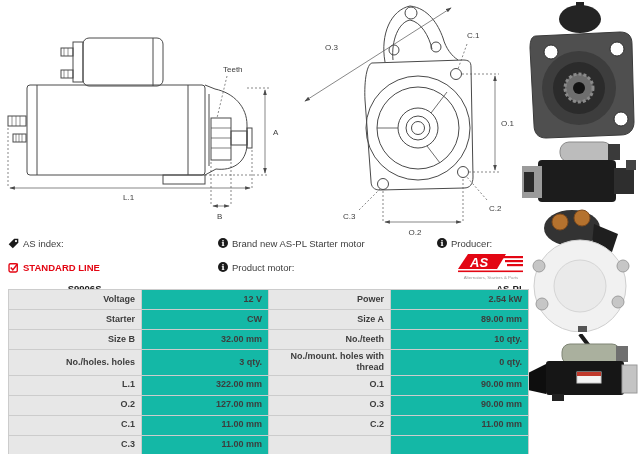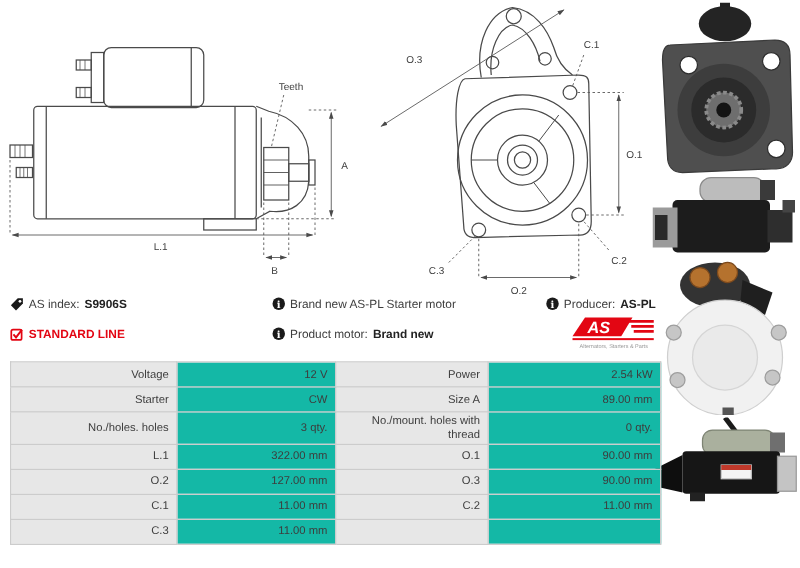--- a/index.html
+++ b/index.html
@@ -12,28 +12,28 @@
   #side-view{left:5px;top:28px;}
   #front-view{left:295px;top:0px;}
 
   
   .photos{position:absolute;left:522px;top:0;width:118px;height:454px;}
   .photo{position:absolute;left:0;width:118px;}
 
   
   .hdr{position:absolute;left:8px;top:236px;width:520px;height:52px;}
   .hitem{position:absolute;display:flex;align-items:flex-start;gap:4px;font-size:9.5px;color:#3d3d3d;white-space:nowrap;}
-  .hitem b{color:#222;}
+  .hitem b{color:#222;margin-top:45px;}
   .std{color:#e30613;font-weight:bold;}
   .info-i{width:10px;height:10px;border-radius:50%;background:#1a1a1a;color:#fff;
           font-size:8px;font-weight:bold;display:inline-flex;align-items:center;justify-content:center;
           font-family:"DejaVu Serif",serif;flex:0 0 auto;line-height:1;}
 
   
-  table.spec{position:absolute;left:8px;top:289px;width:520px;border-collapse:collapse;table-layout:fixed;}
+  table.spec{position:absolute;left:8px;top:289px;width:520px;border-collapse:collapse;table-layout:fixed;font-weight:bold;}
   table.spec td{border:1px solid #cccccc;font-size:9px;color:#3d3d3d;text-align:right;
                 padding:1px 6px;height:17px;vertical-align:middle;background:#14b8a6;line-height:1.25;}
   table.spec td.lbl{background:#e7e7e7;}
 </style>
 </head>
 <body>
 
 <div class="stage">
 
   <svg id="side-view" class="drawing" width="290" height="200" viewBox="0 0 290 200">
@@ -251,20 +251,26 @@
         <td class="lbl">Power</td>
         <td class="val">2.54 kW</td>
       </tr>
       <tr>
         <td class="lbl">Starter</td>
         <td class="val">CW</td>
         <td class="lbl">Size A</td>
         <td class="val">89.00 mm</td>
       </tr>
       <tr>
+        <td class="lbl">Size B</td>
+        <td class="val">32.00 mm</td>
+        <td class="lbl">No./teeth</td>
+        <td class="val">10 qty.</td>
+      </tr>
+      <tr>
         <td class="lbl">No./holes. holes</td>
         <td class="val">3 qty.</td>
         <td class="lbl">No./mount. holes with thread</td>
         <td class="val">0 qty.</td>
       </tr>
       <tr>
         <td class="lbl">L.1</td>
         <td class="val">322.00 mm</td>
         <td class="lbl">O.1</td>
         <td class="val">90.00 mm</td>

